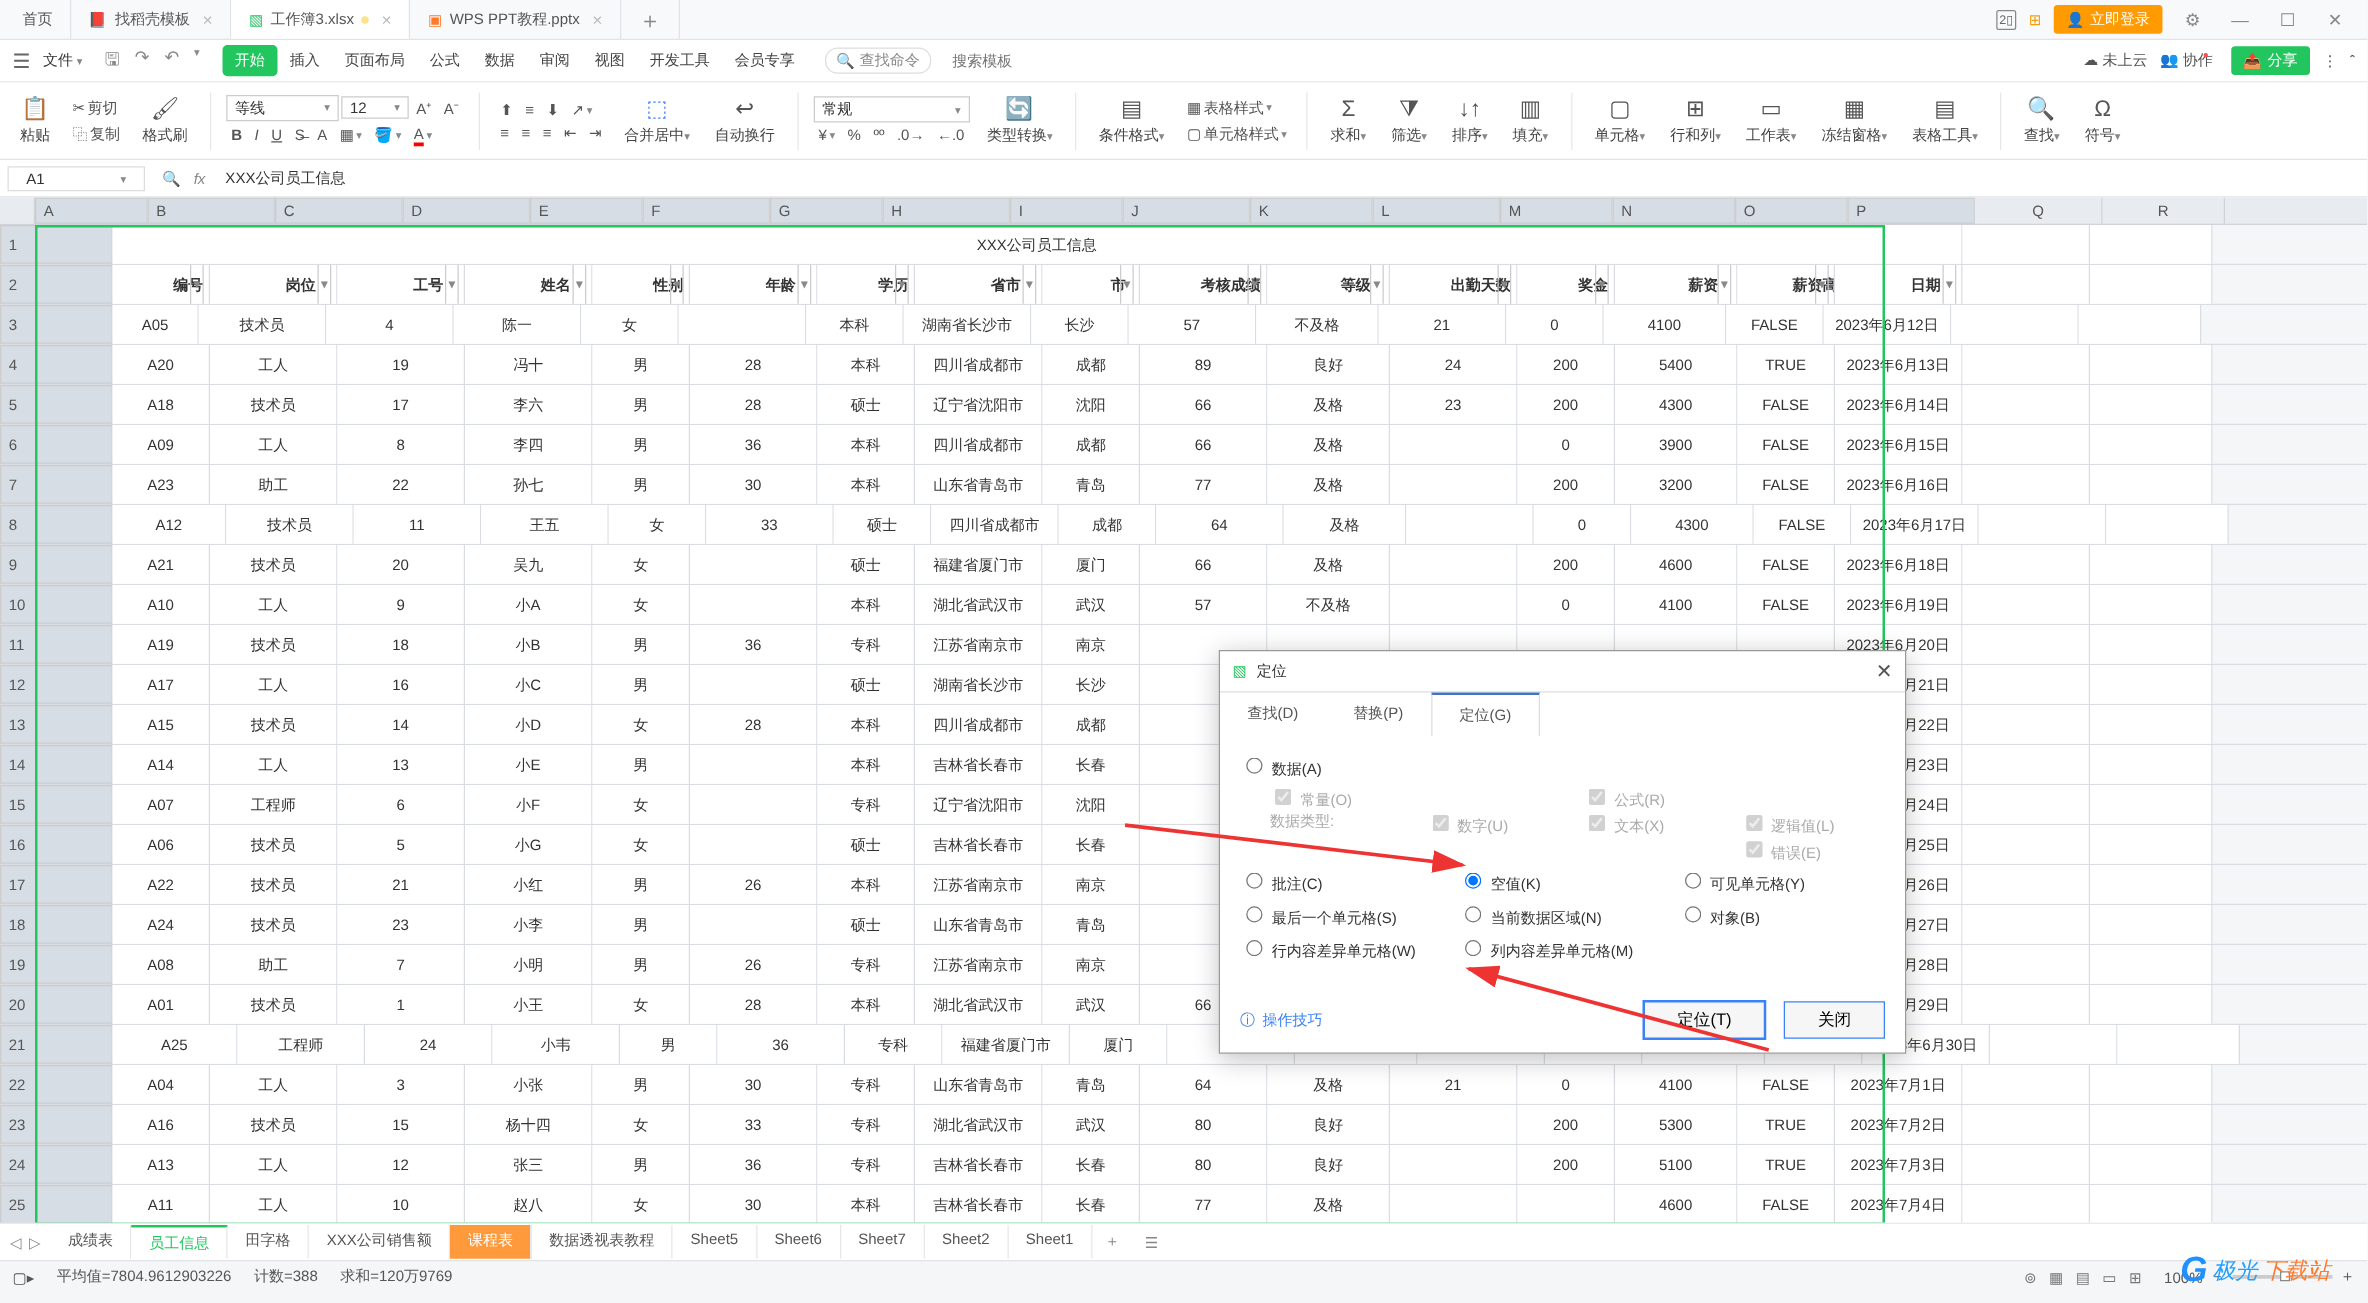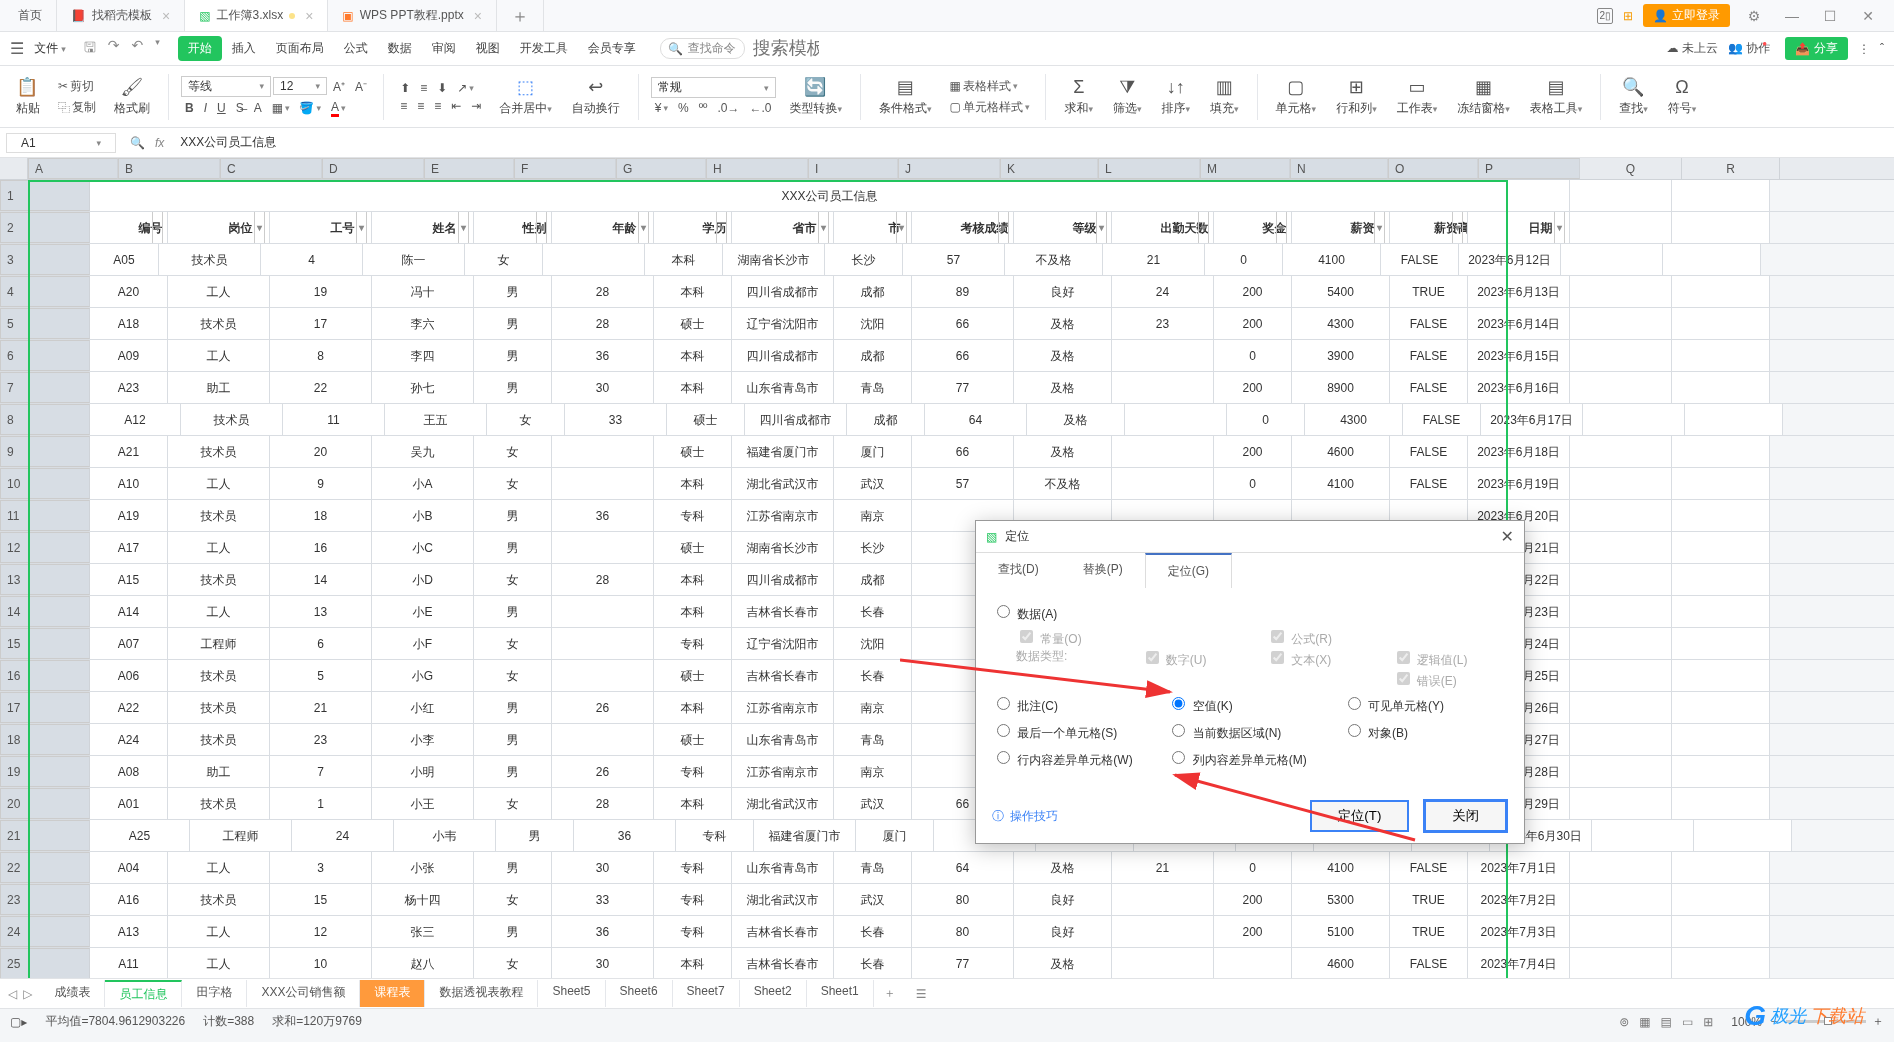--- a/index.html
+++ b/index.html
@@ -20,21 +20,21 @@
 
   
   .menubar { display: flex; align-items: center; height: 34px; background: #fff; border-bottom: 1px solid #e1e3e6; padding: 0 10px; gap: 4px; }
   .burger { font-size: 16px; color: #666; margin-right: 6px; }
   .file-lbl { margin-right: 10px; display:flex; align-items:center; gap:3px; }
   .arrows { display:flex; gap:4px; color:#888; font-size:14px; margin-right:10px; }
   .arrows span { padding: 0 4px; }
   .menuitem { padding: 4px 10px; color: #444; cursor: pointer; }
   .menuitem.active { background: #22c55e; color: #fff; border-radius: 4px; }
   .search-area { display:flex; align-items:center; gap:6px; margin-left: 10px; color:#888; }
-  .search-area input { border:none; outline:none; font-size:18px; width:70px;text-align:center; }
+  .search-area input { border:none; outline:none; font-size:12px; width:70px;text-align:center; }
   .search-pill { border:1px solid #ddd; border-radius:10px; padding:1px 8px; display:flex; align-items:center; gap:4px; }
   .menubar-right { margin-left:auto; display:flex; gap:10px; align-items:center; color:#555; }
   .share-btn { background:#22c55e; color:#fff; padding:3px 10px; border-radius:3px; display:flex; align-items:center; gap:4px; }
   .rdot { color:#ff4d4f; font-size:8px; position:relative; top:-6px; left:-8px; }
 
   
   .ribbon { display: flex; align-items: center; height: 62px; background: #fff; border-bottom: 1px solid #e1e3e6; padding: 4px 10px; gap: 8px; }
   .rsection { display:flex; flex-direction:column; gap:2px; }
   .rbig { display:flex; flex-direction:column; align-items:center; gap:2px; padding:2px 6px; color:#444; }
   .rbtn-row { display:flex; gap:2px; align-items:center; }
@@ -89,21 +89,21 @@
   .dlg-tabs { display:flex; }
   .dlg-tab { padding:8px 22px; color:#555; cursor:pointer; }
   .dlg-tab.active { border-top:2px solid #4472C4; border-left:1px solid #ddd; border-right:1px solid #ddd; background:#fff; }
   .dlg-body { padding:10px 16px 16px; }
   .dlg-body .section-lbl { margin:6px 0 8px; }
   .radio-row { display:flex; align-items:center; gap:10px; padding:4px 0; }
   .radio-row.cols { display:grid; grid-template-columns: 1fr 1fr 1fr; gap:6px 10px; }
   .cb-row { display:grid; grid-template-columns: 1fr 1fr 1fr 1fr; gap:4px 10px; padding-left:24px; color:#aaa; }
   .dlg-footer { display:flex; align-items:center; padding:10px 16px; gap:14px; }
   .dlg-footer .hint { color:#3b82f6; display:flex; align-items:center; gap:6px; }
-  .btn { padding:5px 26px; border:3px solid #3b82f6; background:#f6f6f6; cursor:pointer; }
+  .btn { padding:5px 26px; border:1px solid #3b82f6; background:#f6f6f6; cursor:pointer; }
   .btn.primary { border:2px solid #3b82f6; }
   input[type=radio], input[type=checkbox] { margin-right:4px; }
 
   
   .arrow { position:absolute; z-index:60; }
 
   
   .watermark { position:absolute; right:30px; bottom:10px; font-size:18px; color:#22a0ff; font-style:italic; z-index:100; display:flex; align-items:center; gap:4px;}
   .watermark .big { font-size:28px; font-weight:bold; }
 </style>
@@ -506,21 +506,21 @@
         <div class="cell" style="width: 102px;">孙七</div>
         <div class="cell" style="width: 78px;">男</div>
         <div class="cell" style="width: 102px;">30</div>
         <div class="cell" style="width: 78px;">本科</div>
         <div class="cell" style="width: 102px;">山东省青岛市</div>
         <div class="cell" style="width: 78px;">青岛</div>
         <div class="cell" style="width: 102px;">77</div>
         <div class="cell" style="width: 98px;">及格</div>
         <div class="cell" style="width: 102px;"></div>
         <div class="cell" style="width: 78px;">200</div>
-        <div class="cell" style="width: 98px;">8900</div>
+        <div class="cell" style="width: 98px;">3200</div>
         <div class="cell" style="width: 78px;">FALSE</div>
         <div class="cell" style="width: 102px;">2023年6月16日</div>
         <div class="cell" style="width: 102px;"></div>
         <div class="cell" style="width: 98px;"></div>
       </div>
       <div class="datarow">
         <div class="rowhead sel">8</div>
         <div class="cell" style="width: 91px;">A12</div>
         <div class="cell" style="width: 102px;">技术员</div>
         <div class="cell" style="width: 102px;">11</div>

